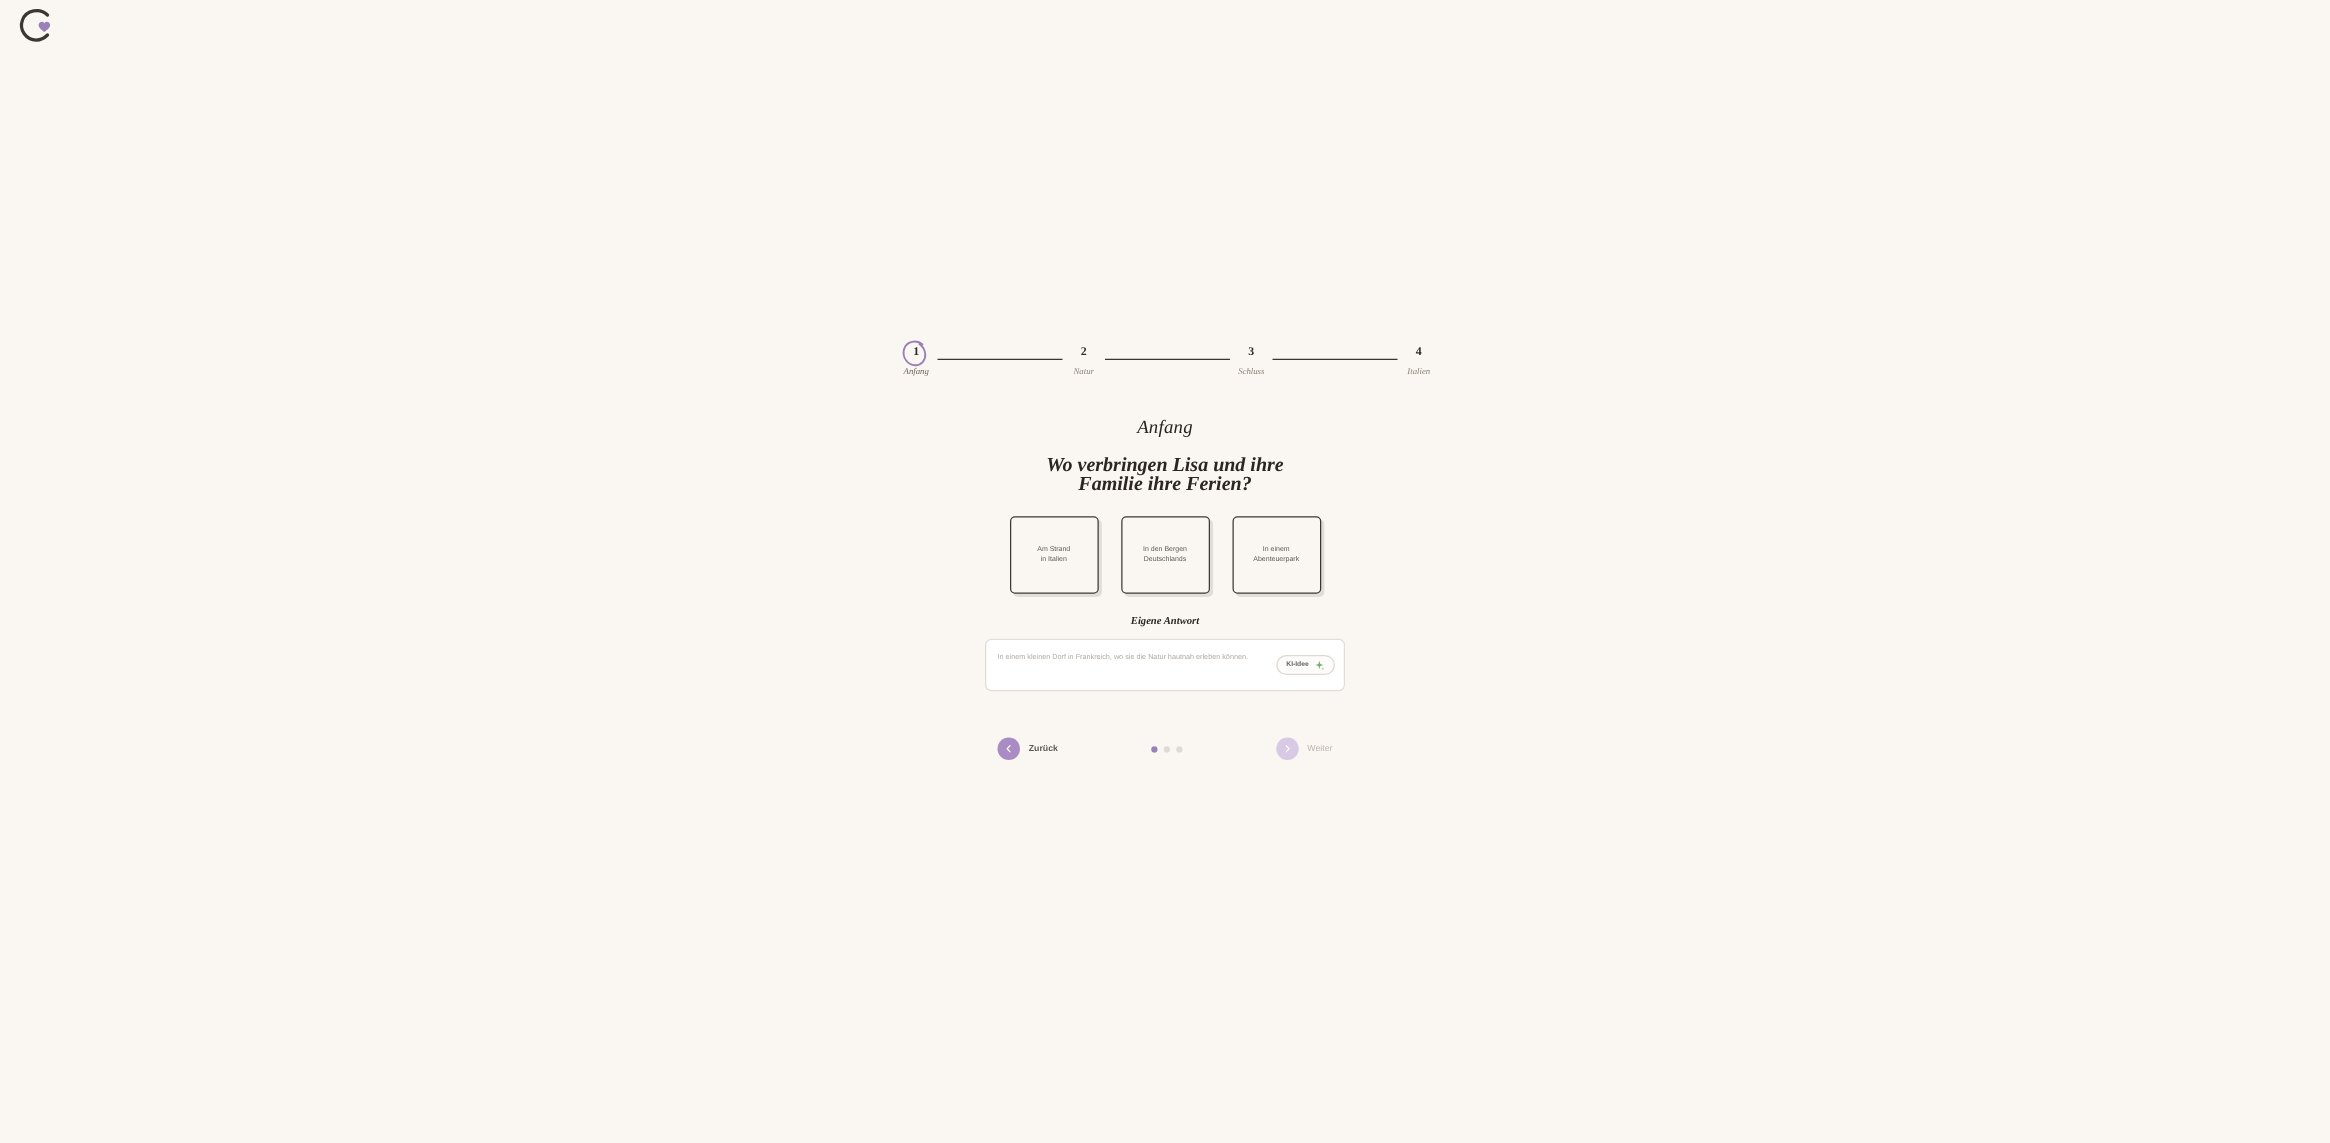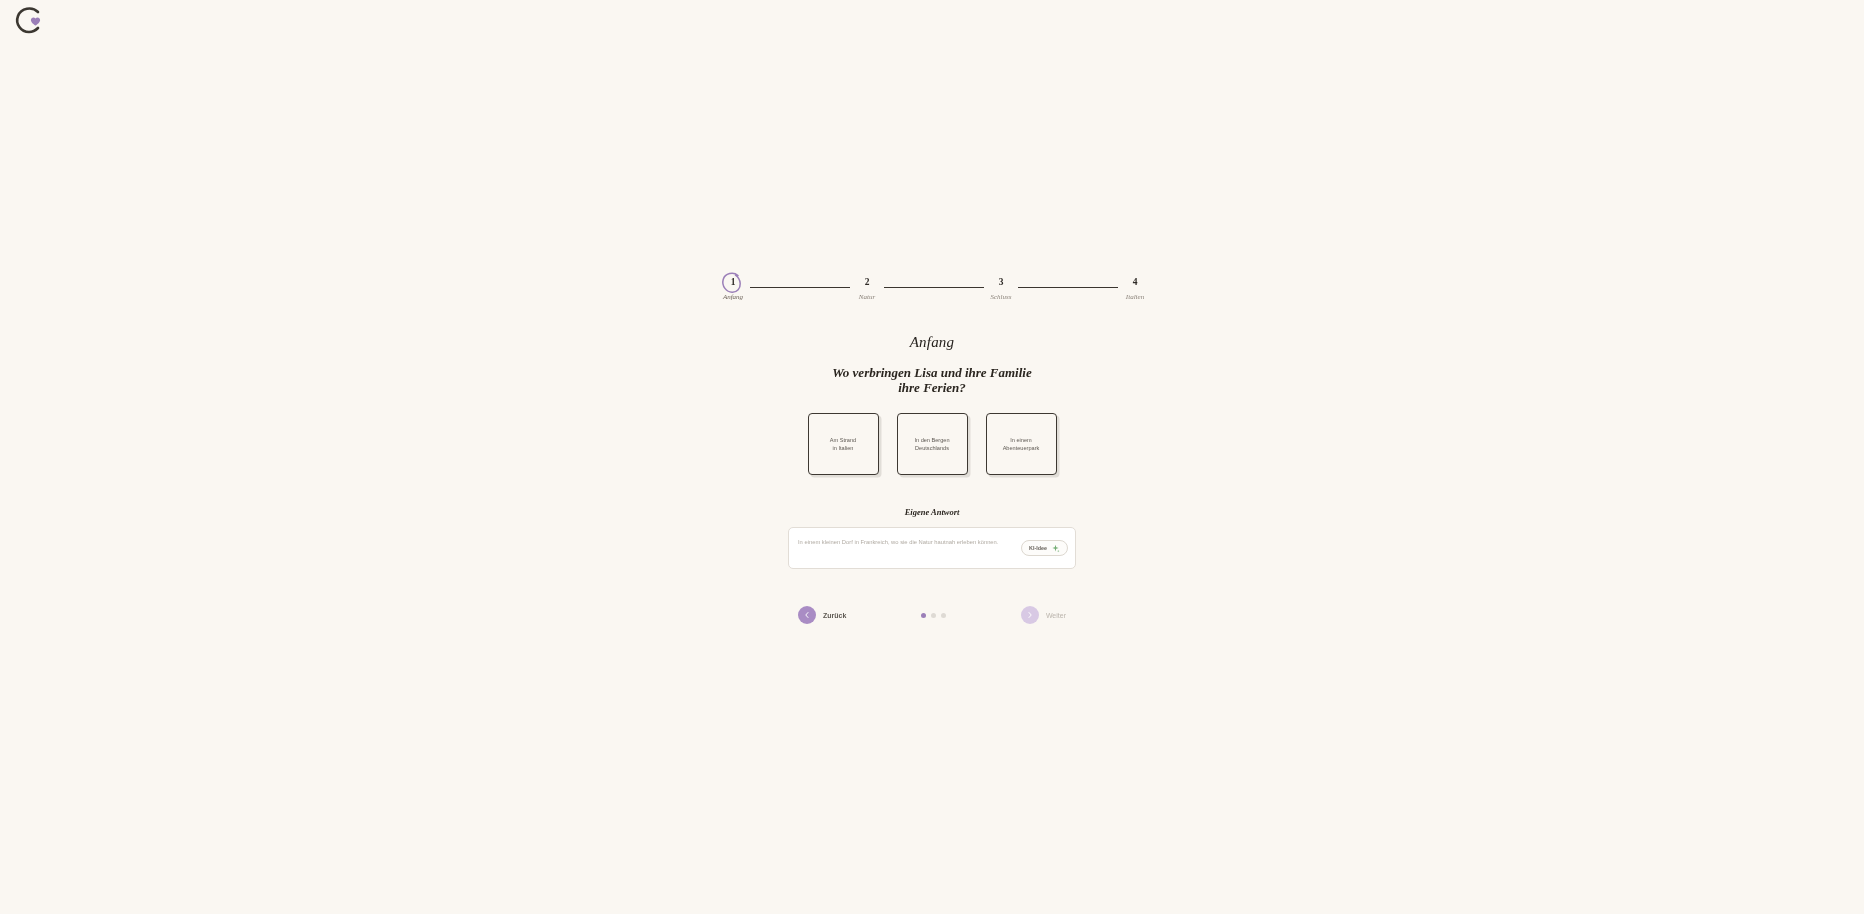--- a/index.html
+++ b/index.html
@@ -101,21 +101,21 @@
     font-size: 15px;
     color: #26221e;
     text-align: center;
     margin-top: 33px;
     letter-spacing: 0.2px;
   }
   .question {
     font-family: "Liberation Serif", serif;
     font-style: italic;
     font-weight: bold;
-    font-size: 13px;
+    font-size: 16px;
     color: #2b2620;
     text-align: center;
     margin: 0 auto;
     margin-top: 14px;
     width: 200px;
     line-height: 15px;
   }
 
   
   .options {
@@ -147,21 +147,21 @@
   }
 
   
   .own-label {
     font-family: "Liberation Serif", serif;
     font-style: italic;
     font-weight: bold;
     font-size: 8.5px;
     color: #2b2620;
     text-align: center;
-    margin-top: 32px;
+    margin-top: 16px;
   }
   .answer-box {
     position: relative;
     margin: 10px auto 0;
     width: 288px;
     height: 42px;
     background: #ffffff;
     border: 1px solid #e2ddd6;
     border-radius: 5px;
   }

